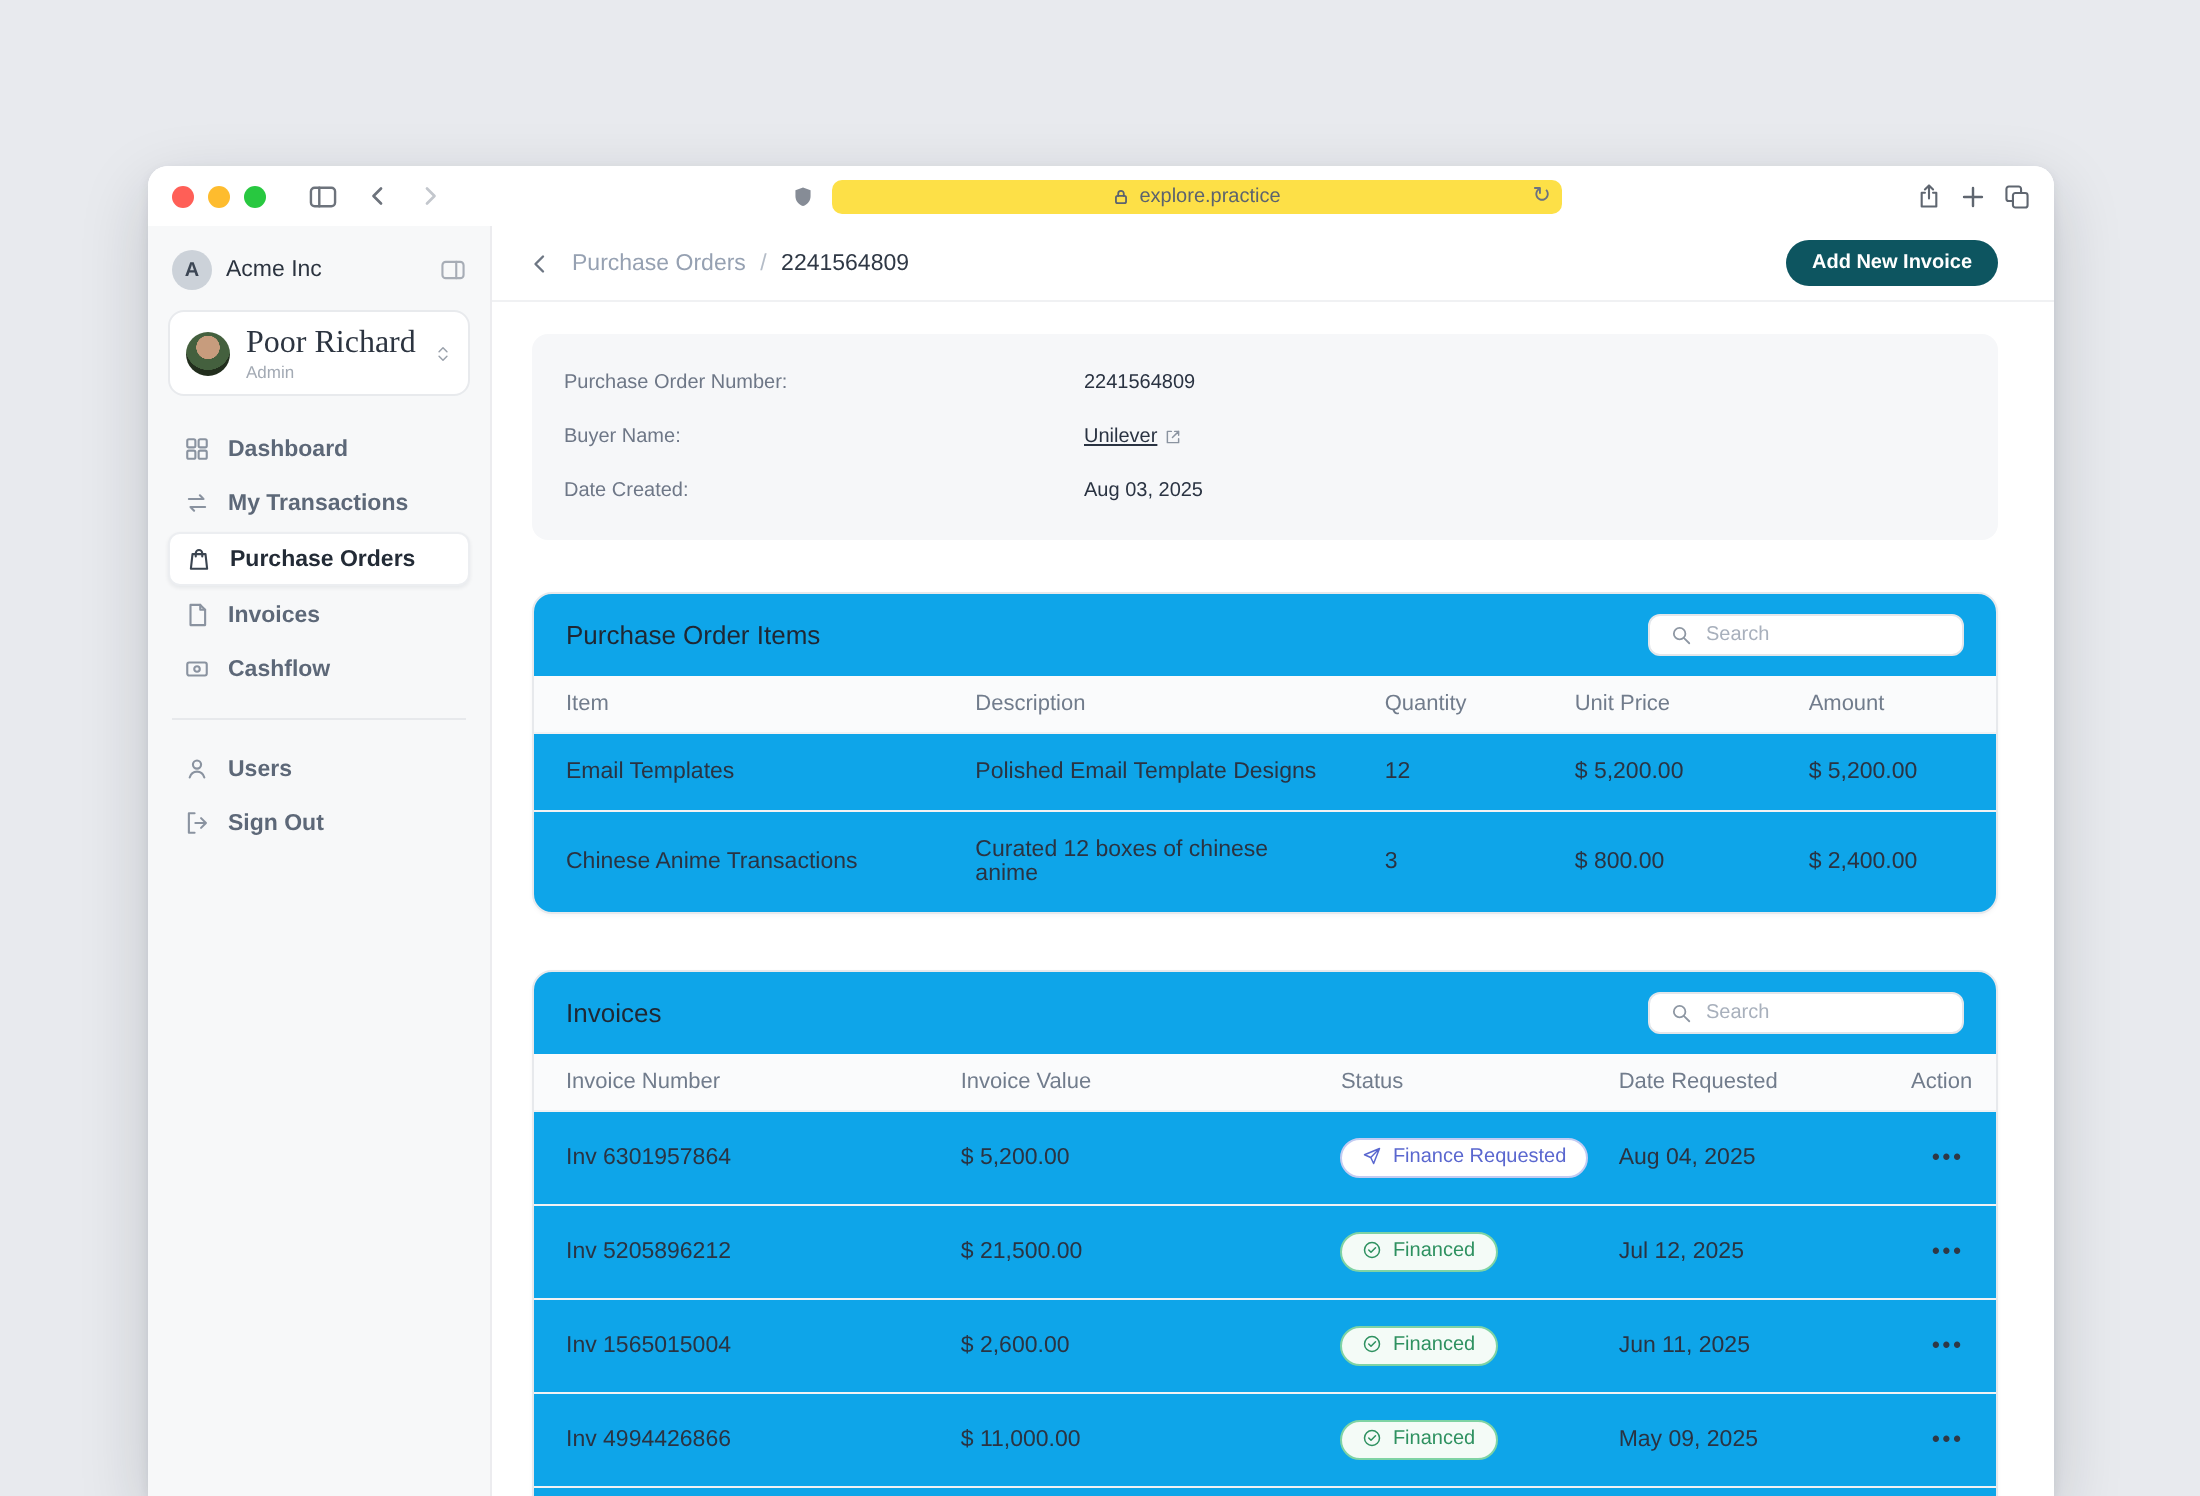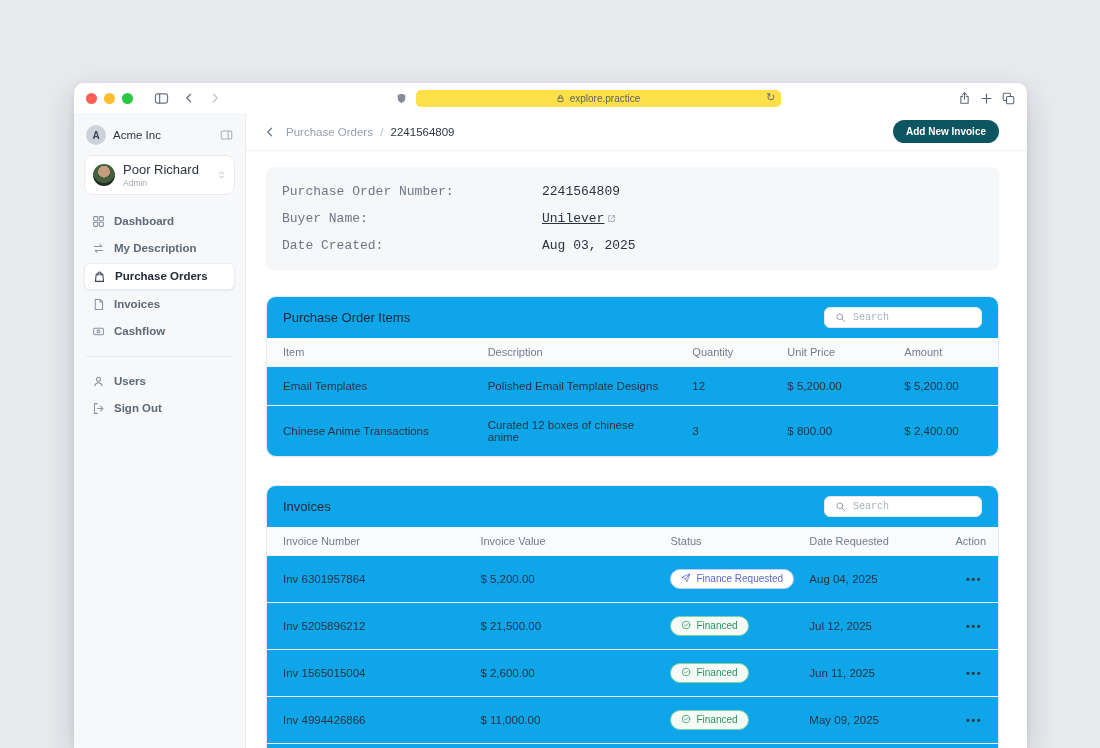--- a/index.html
+++ b/index.html
@@ -42,21 +42,21 @@
 
   
   .sidebar { width:172px; flex:0 0 172px; background:#f7f8f9; border-right:1px solid #ececef; padding:10px 10px 12px; display:flex; flex-direction:column; font-size:11.5px; }
   .org-row { display:flex; align-items:center; gap:7px; padding:2px 2px 10px; color:#2c3440; }
   .org-avatar { width:20px; height:20px; border-radius:50%; background:#ccd2d9; color:#3c4654; font-size:10px; font-weight:bold; display:flex; align-items:center; justify-content:center; }
   .org-name { flex:1; font-size:11.5px; }
   .panel-toggle { color:#a7adb6; }
   .user-card { background:#fff; border:1px solid #e8eaed; border-radius:8px; padding:6px 8px; display:flex; align-items:center; gap:8px; margin-bottom:14px; }
   .user-avatar { width:22px; height:22px; border-radius:50%; background:radial-gradient(circle at 50% 35%, #c79c7d 0 32%, #44603e 33% 62%, #222e1d 63%); flex:0 0 22px; }
   .user-meta { flex:1; line-height:1.2; }
-  .user-name { font-size:13px; color:#2c3440; }
+  .user-name { font-size:16px; color:#2c3440;font-family:Liberation Serif, serif; }
   .user-role { font-size:8.5px; color:#a3aab4; }
   .user-chevrons { color:#9aa1ab; }
   .nav { display:flex; flex-direction:column; gap:2px; }
   .nav-item { display:flex; align-items:center; gap:9px; padding:6px 8px; border-radius:6px; color:#5d6878; cursor:default;font-weight:bold; }
   .nav-item .nav-ic { color:#8a93a0; display:flex; }
   .nav-item.active { background:#fff; color:#232b36; box-shadow:0 1px 2px rgba(20,28,40,.07); border:1px solid #eceef1; }
   .nav-item.active .nav-ic { color:#3a4450; }
   .nav-sep { border-top:1px solid #e7e9ec; margin:12px 2px; }
 
   
@@ -68,32 +68,32 @@
   .crumb-sep { color:#b4bcc7; margin:0 4px; }
   .crumb-current { color:#2f3845; }
   .add-btn {
     margin-left:auto; background:#0d5560; color:#fff; border:none; border-radius:13px;
     padding:6px 13px; font-size:10px; font-weight:bold; font-family:inherit; cursor:pointer;
   }
 
   .content { flex:1; padding:16px 28px 24px 20px; overflow:hidden; }
 
   .info-panel { background:#f6f7f9; border-radius:8px; padding:11px 16px; margin-bottom:26px; }
-  .info-row { display:flex; align-items:center; height:27px; font-size:13px;font-family:Liberation Mono, monospace; }
+  .info-row { display:flex; align-items:center; height:27px; font-size:10px; }
   .info-label { width:260px; color:#6e7787; }
   .info-value { color:#2a3342; display:flex; align-items:center; gap:4px; }
   .buyer-link { color:#2a3342; text-decoration:underline; display:inline-flex; align-items:center; gap:3px; cursor:pointer; }
   .ext-ic { color:#8a93a0; }
 
   .card { border:1px solid #e7e9ec; border-radius:10px; background:#0ea5e9; box-shadow:0 1px 2px rgba(16,24,40,.04); margin-bottom:28px; overflow:hidden; }
   .card-header { display:flex; align-items:center; justify-content:space-between; padding:10px 16px; }
   .card-title { font-size:13px; color:#1f2733; }
   .search-box { display:flex; align-items:center; gap:7px; border:1px solid #e3e6ea; border-radius:6px; padding:0 10px; width:158px; height:21px; background:#fff; }
   .search-box .mag { color:#8e97a3; }
-  .search-box input { border:none; outline:none; width:100%; font-size:10px; font-family:Liberation Mono, monospace; color:#3a4450; background:transparent; }
+  .search-box input { border:none; outline:none; width:100%; font-size:10px; font-family:Liberation Sans, sans-serif; color:#3a4450; background:transparent; }
   .search-box input::placeholder { color:#a8b0bc; }
 
   table { width:100%; border-collapse:collapse; font-size:11.5px; table-layout:fixed; }
   thead th { background:#fafbfc; color:#717c8c; font-weight:normal; text-align:left; font-size:11px; padding:8px 16px; }
   tbody td { padding:13px 16px; border-top:1px solid #f1f2f4; color:#2a3342; }
   .col-right { text-align:right; }
 
   .badge { display:inline-flex; align-items:flex-start; gap:5px; border-radius:20px; padding:3px 10px 4px; font-size:10px; white-space:nowrap; }
   .badge.requested { border:1px solid #c3cbf2; color:#5a67cf; background:#fff; }
   .badge.financed { border:1px solid #7fd3a4; color:#2e9160; background:#f4fbf7; }
@@ -204,21 +204,21 @@
               </svg>
           </span>
           <span>Dashboard</span>
         </div>
         <div class="nav-item">
           <span class="nav-ic">
             <svg class="ic" width="13" height="13" viewBox="0 0 16 16">
                 <path d="M3 5.5h9M12 5.5L9.8 3.3M13 10.5H4M4 10.5l2.2 2.2"></path>
               </svg>
           </span>
-          <span>My Description</span>
+          <span>My Transactions</span>
         </div>
         <div class="nav-item active">
           <span class="nav-ic">
             <svg class="ic" width="13" height="13" viewBox="0 0 16 16">
                 <path d="M4 5h8l1 9H3z"></path>
                 <path d="M6 6.5V4.5a2 2 0 0 1 4 0v2"></path>
               </svg>
           </span>
           <span>Purchase Orders</span>
         </div>

